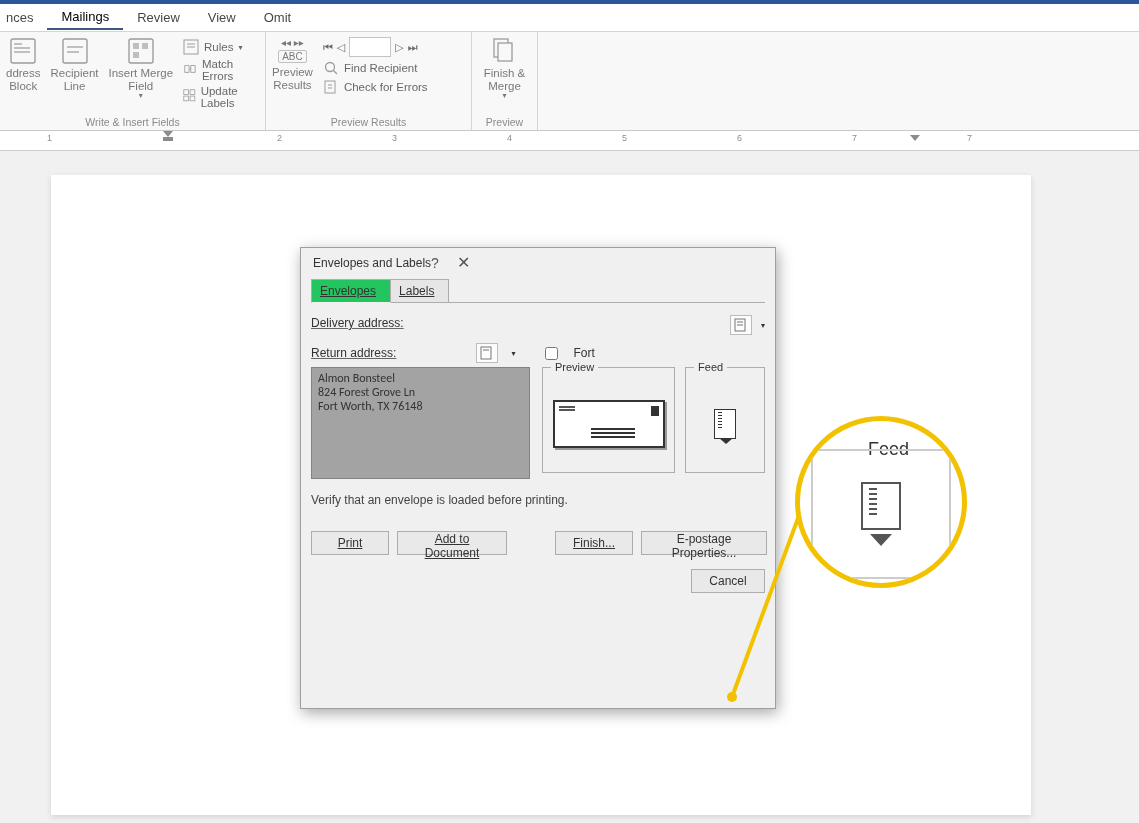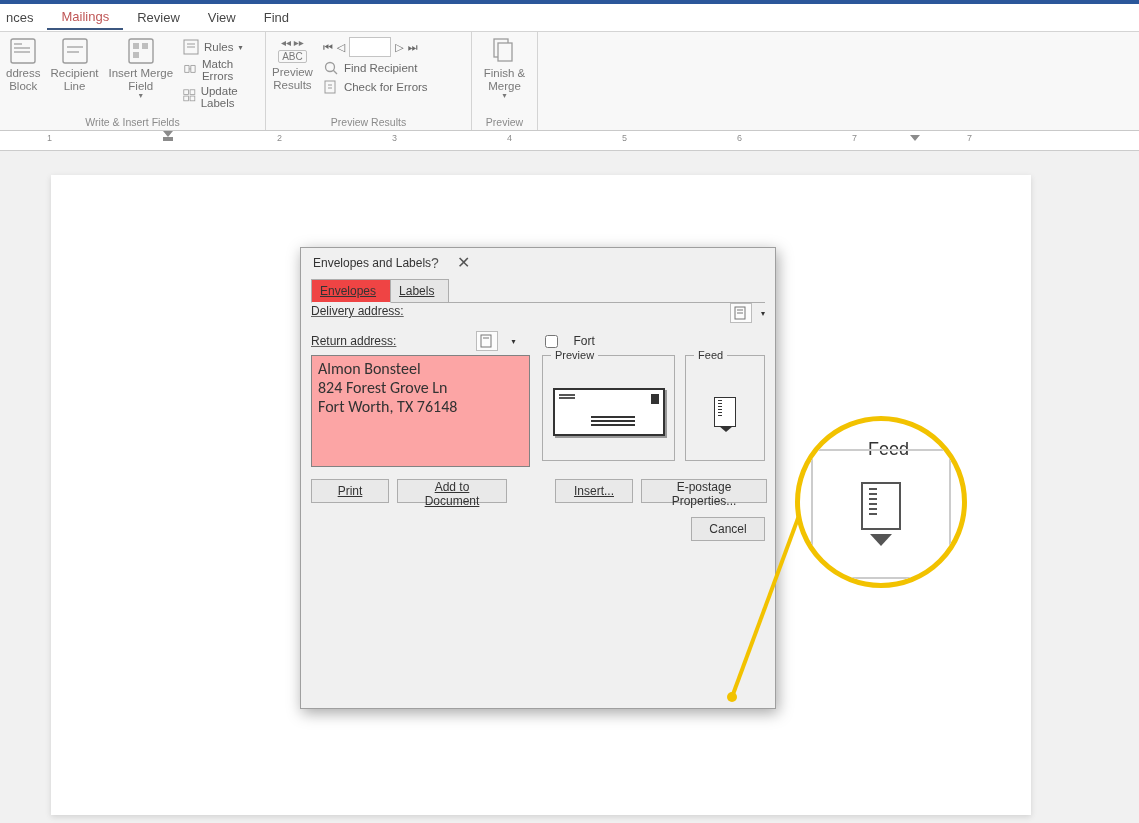--- a/index.html
+++ b/index.html
@@ -25,21 +25,21 @@
     padding-left: 4px;
     font-size: 13px;
     color: #444;
   }
   .tabs .tab {
     padding: 4px 14px;
     cursor: pointer;
   }
   .tabs .tab.first { padding-left: 2px; }
   .tabs .tab.active {
-    color: #ef4444;
+    color: #000000;
     border-bottom: 2px solid #2b579a;
     font-weight: 400;
   }
   
   .ribbon {
     background: #f3f3f3;
     border-bottom: 1px solid #c5c5c5;
     display: flex;
     height: 99px;
     color: #666;
@@ -145,51 +145,52 @@
     margin: 2px 10px 0 10px;
   }
   .dlg-tabs .dtab {
     padding: 4px 14px 4px 8px;
     border:1px solid #adadad;
     background:#f0f0f0;
     font-size:12px;
     position:relative;
   }
   .dlg-tabs .dtab.active {
-    background:#ef4444;
+    background:#22c55e;
     border-bottom:1px solid #f0f0f0;
     z-index:2;
   }
   .dlg-tabs .dtab:not(.active) { background:#e6e6e6; margin-left:-1px; z-index:1;}
   .dlg-body {
     border-top:1px solid #adadad;
     margin: -1px 10px 10px 10px;
+    padding-top: 12px;
     position:relative;
   }
   .u1 { text-decoration: underline; text-decoration-color:#666; }
   .field-label { margin-bottom:4px; }
   .addr-box {
     width: 100%;
     height: 100px;
     border:1px solid #828282;
     background:#fff;
     resize:none;
     font-family: "Brush Script MT", cursive;
     font-size: 17px;
     padding: 3px 6px;
     color:#222;
   }
   .return-box {
     width: 219px;
     height: 112px;
     border:1px solid #828282;
-    background:#fca5a5;
+    background:#a3a3a3;
     resize:none;
     font-family: "Calibri", sans-serif;
-    font-size: 16px;
+    font-size: 12px;
     padding: 3px 6px;
     color:#333;
   }
   .chk { margin-right:5px; }
   .small-dd {
     width:22px; height:20px; border:1px solid #bcbcbc;
     display:inline-flex; align-items:center; justify-content:center;
     background:#fcfcfc; color:#555;
   }
   .dd-caret { font-size:8px; margin-left:3px; }
@@ -220,21 +221,21 @@
   .envelope .ret { position:absolute; left:4px; top:4px; width:16px; height:2px; background:#555; box-shadow: 0 3px 0 #555;}
   .envelope .to { position:absolute; left:36px; top:26px; width:44px; height:2px; background:#333; box-shadow: 0 4px 0 #333, 0 8px 0 #333;}
   .feed-box {
     width:22px; height:30px; border:1px solid #333;
     position:relative; background:#fff;
   }
   .feed-box::before { content:""; position:absolute; left:3px; top:2px; width:4px; height:16px; background:repeating-linear-gradient(#333,#333 1px,#fff 1px,#fff 3px);}
   .feed-box::after { content:""; position:absolute; left:4px; bottom:-6px; width:14px; height:6px;
     background:#333; clip-path: polygon(50% 0, 100% 100%, 0 100%); transform: scaleY(-1);}
   .verify { margin-top:14px; color:#444; }
-  .dlg-buttons { display:flex; gap:8px; margin-top:12px; }
+  .dlg-buttons { display:flex; gap:8px; margin-top:24px; }
   .dlg-buttons button, .cancel-row button {
     height:24px;
     border:1px solid #adadad;
     background:#e9e9e9;
     font-size:12px;
     color:#333;
     padding: 0 12px;
   }
   .dlg-buttons button { min-width:78px; }
   .cancel-row { display:flex; justify-content:flex-end; margin-top:14px; }
@@ -289,21 +290,21 @@
 </head>
 <body>
 
 <div class="title-stripe"></div>
 
 <div class="tabs gray-out">
   <div class="tab first">nces</div>
   <div class="tab active">Mailings</div>
   <div class="tab">Review</div>
   <div class="tab">View</div>
-  <div class="tab">Find</div>
+  <div class="tab">Omit</div>
 </div>
 
 <div class="ribbon gray-out">
   <div class="rgroup" style="width:266px">
     <div class="controls">
       <div class="big-btn">
         <span class="glyph">
           <svg viewBox="0 0 28 28">
               <rect x="2" y="2" width="24" height="24" rx="2" fill="none" stroke="#999" stroke-width="1.4"></rect>
               <rect x="5" y="6" width="8" height="2" fill="#bbb"></rect>
@@ -521,25 +522,26 @@
         </div>
         <div class="pv-group" style="flex:0.7">
           <span class="legend">Feed</span>
           <div style="display:flex;flex-direction:column;align-items:center">
             <div class="feed-box"></div>
           </div>
         </div>
       </div>
     </div>
 
+    <div class="verify">Verify that an envelope is loaded before printing.</div>
 
     <div class="dlg-buttons">
       <button><span class="u">Print</span></button>
       <button style="min-width:110px"><span class="u">Add to Document</span></button>
-      <button style="margin-left:40px"><span class="u">Insert...</span></button>
+      <button style="margin-left:40px"><span class="u">Finish...</span></button>
       <button style="min-width:126px"><span>E-postage Properties...</span></button>
     </div>
 
     <div class="cancel-row">
       <button>Cancel</button>
     </div>
   </div>
 </div>
 
 </body></html>

